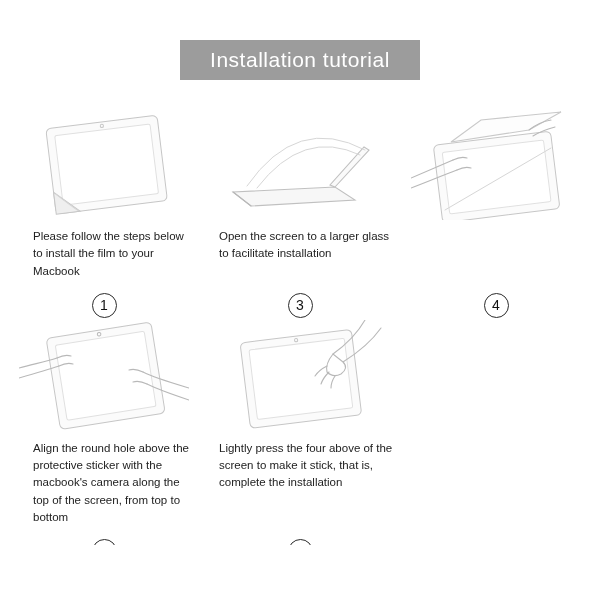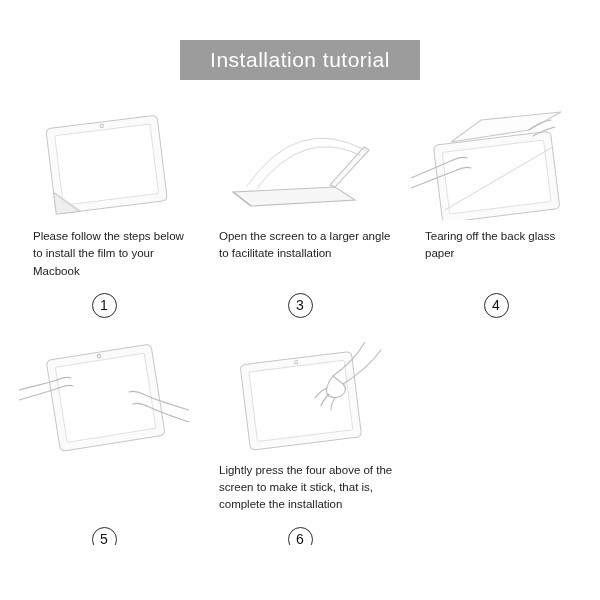--- a/index.html
+++ b/index.html
@@ -1,19 +1,19 @@
 <!DOCTYPE html>
 <html><head>
 <meta charset="utf-8">
 <style>
   html,body{margin:0;padding:0;background:#ffffff;}
   .page{width:600px;height:545px;background:#ffffff;font-family:"Liberation Sans",sans-serif;overflow:hidden;box-sizing:border-box;}
   .banner-row{text-align:center;padding-top:40px;}
   .banner{display:inline-block;background:#9c9c9c;color:#ffffff;font-size:21px;letter-spacing:.5px;padding:8px 30px;}
-  .steps{display:grid;grid-template-columns:186px 206px 186px;padding:0 11px;margin-top:28px;row-gap:22px;}
+  .steps{display:grid;grid-template-columns:186px 206px 186px;padding:0 11px;margin-top:28px;}
   .step{display:flex;flex-direction:column;}
   .illus{height:112px;display:flex;align-items:center;justify-content:center;}
   .caption{margin:8px 6px 0 22px;font-size:11.5px;line-height:1.5;color:#222222;}
   .num-wrap{margin-top:auto;text-align:center;padding-top:13px;padding-bottom:2px;}
   .num{display:inline-block;width:23px;height:23px;line-height:23px;border:1px solid #2b2b2b;border-radius:50%;font-size:14px;color:#111111;text-align:center;}
   svg{display:block;}
   .ln{fill:none;stroke:#b8b8b8;stroke-width:1.1;stroke-linecap:round;}
   .ln2{fill:none;stroke:#d6d6d6;stroke-width:1;stroke-linecap:round;}
 </style>
 </head>
@@ -49,21 +49,21 @@
     <div class="step">
       <div class="illus">
         <svg width="170" height="112" viewBox="0 0 170 112">
           <path d="M18,84 L120,79 L140,92 L36,98 Z" fill="#f7f7f7" stroke="#c0c0c0" stroke-width="1.1"></path>
           <path d="M120,79 L154,42 L149,39 L115,77 Z" fill="#fafafa" stroke="#c0c0c0" stroke-width="1.1"></path>
           <path class="ln2" d="M32,78 Q82,6 150,42"></path>
           <path class="ln2" d="M42,80 Q88,20 145,47"></path>
           <path class="ln" d="M18,84 L36,98"></path>
         </svg>
       </div>
-      <p class="caption">Open the screen to a larger angle to facilitate installation</p>
+      <p class="caption">Open the screen to a larger glass to facilitate installation</p>
       <div class="num-wrap">
         <span class="num">3</span>
       </div>
     </div>
 
     <div class="step">
       <div class="illus">
         <svg width="170" height="112" viewBox="0 0 170 112">
           <g transform="rotate(-7 85 64)">
             <rect x="26" y="30" width="118" height="78" rx="5" fill="#fbfbfb" stroke="#c6c6c6"></rect>
@@ -71,21 +71,20 @@
           </g>
           <path class="ln2" d="M34,102 L140,40"></path>
           <path d="M40,34 L118,22 L150,4 L70,12 Z" fill="#fdfdfd" stroke="#c9c9c9" stroke-width="1.1"></path>
           <path class="ln" d="M118,22 Q128,14 140,12"></path>
           <path class="ln" d="M122,28 Q132,22 144,19"></path>
           <path class="ln" d="M0,70 C14,64 28,58 42,52"></path>
           <path class="ln" d="M0,80 C16,74 30,68 46,62"></path>
           <path class="ln" d="M42,52 Q50,48 56,50 M46,62 Q54,58 60,60"></path>
         </svg>
       </div>
-      <p class="caption">Tearing off the back glass paper</p>
       <div class="num-wrap">
         <span class="num">4</span>
       </div>
     </div>
 
     <div class="step">
       <div class="illus">
         <svg width="170" height="112" viewBox="0 0 170 112">
           <g transform="rotate(-9 85 58)">
             <rect x="34" y="10" width="106" height="92" rx="5" fill="#fbfbfb" stroke="#c6c6c6"></rect>
@@ -93,20 +92,21 @@
             <circle cx="87" cy="14" r="1.8" fill="none" stroke="#b8b8b8"></circle>
           </g>
           <path class="ln" d="M0,48 C14,44 26,42 38,38"></path>
           <path class="ln" d="M0,58 C14,54 28,50 40,46"></path>
           <path class="ln" d="M38,38 Q46,34 52,36 M40,46 Q48,42 54,44"></path>
           <path class="ln" d="M170,68 C150,62 136,58 124,52"></path>
           <path class="ln" d="M170,80 C152,74 140,70 128,64"></path>
           <path class="ln" d="M124,52 Q116,48 110,50 M128,64 Q120,60 114,62"></path>
         </svg>
       </div>
+      <p class="caption">Align the round hole above the protective sticker with the macbook's camera along the top of the screen, from top to bottom</p>
       <div class="num-wrap">
         <span class="num">5</span>
       </div>
     </div>
 
     <div class="step">
       <div class="illus">
         <svg width="170" height="112" viewBox="0 0 170 112">
           <g transform="rotate(-7 85 60)">
             <rect x="30" y="16" width="112" height="86" rx="5" fill="#fbfbfb" stroke="#c6c6c6"></rect>

